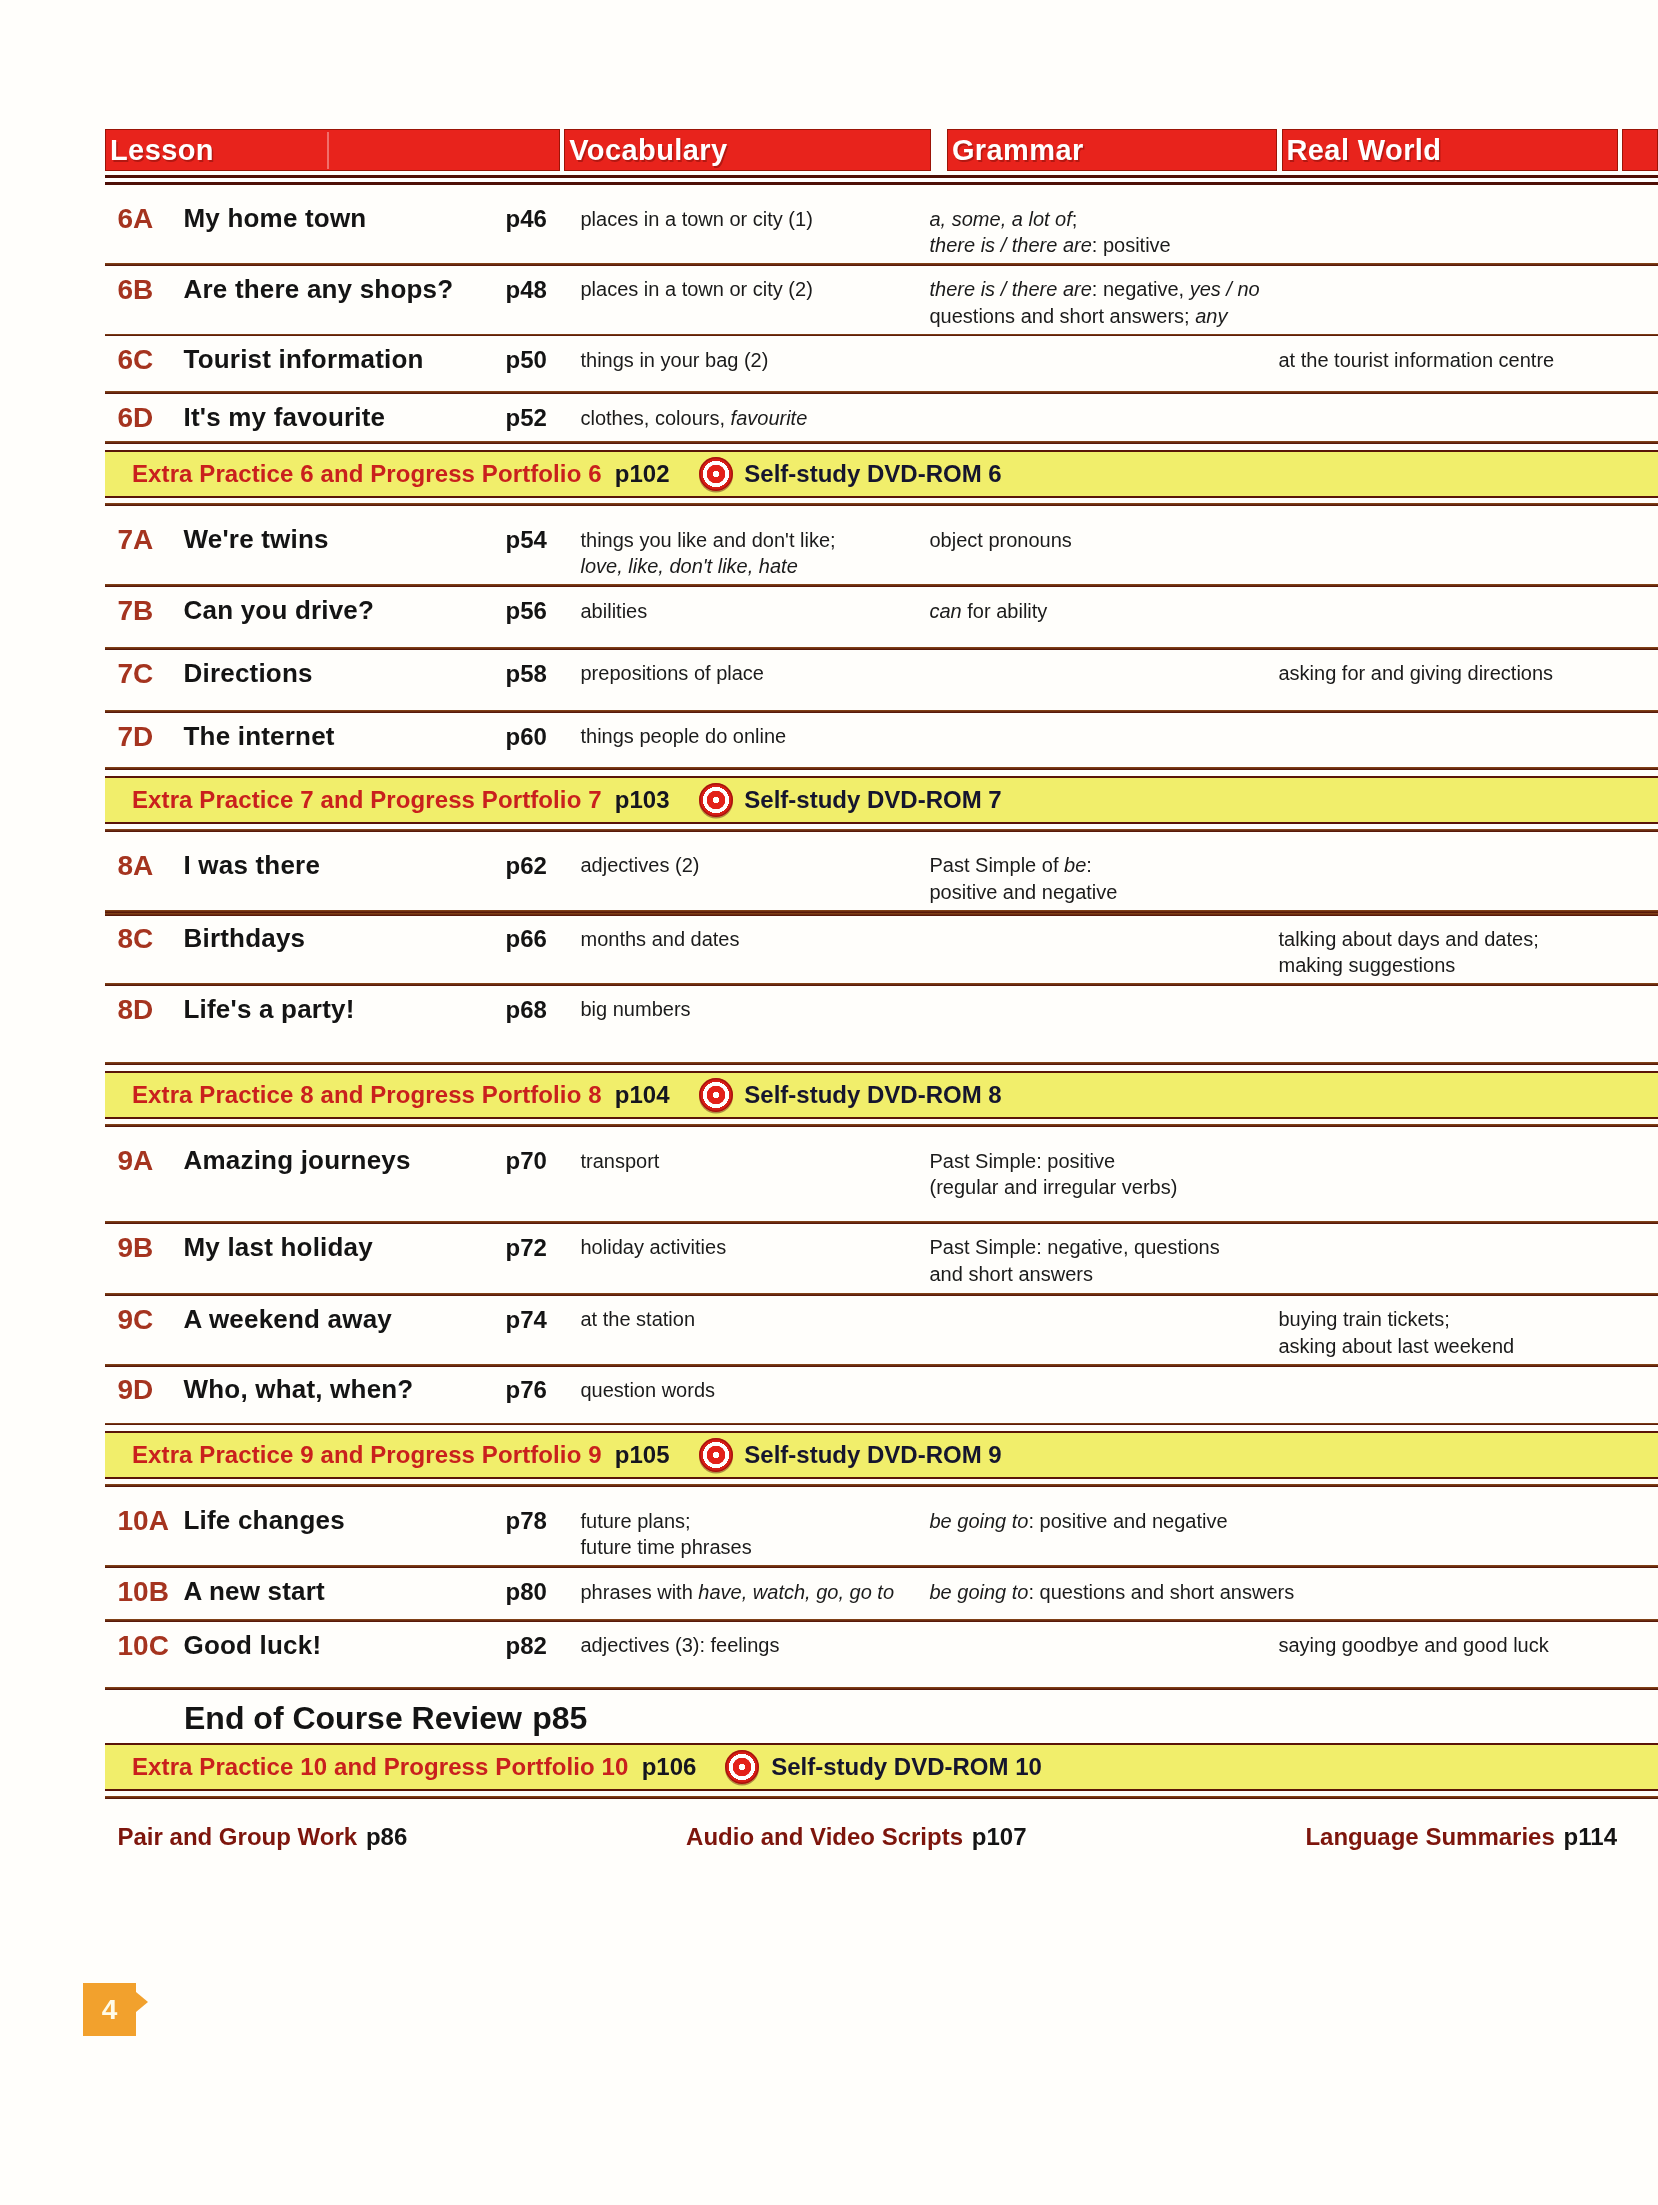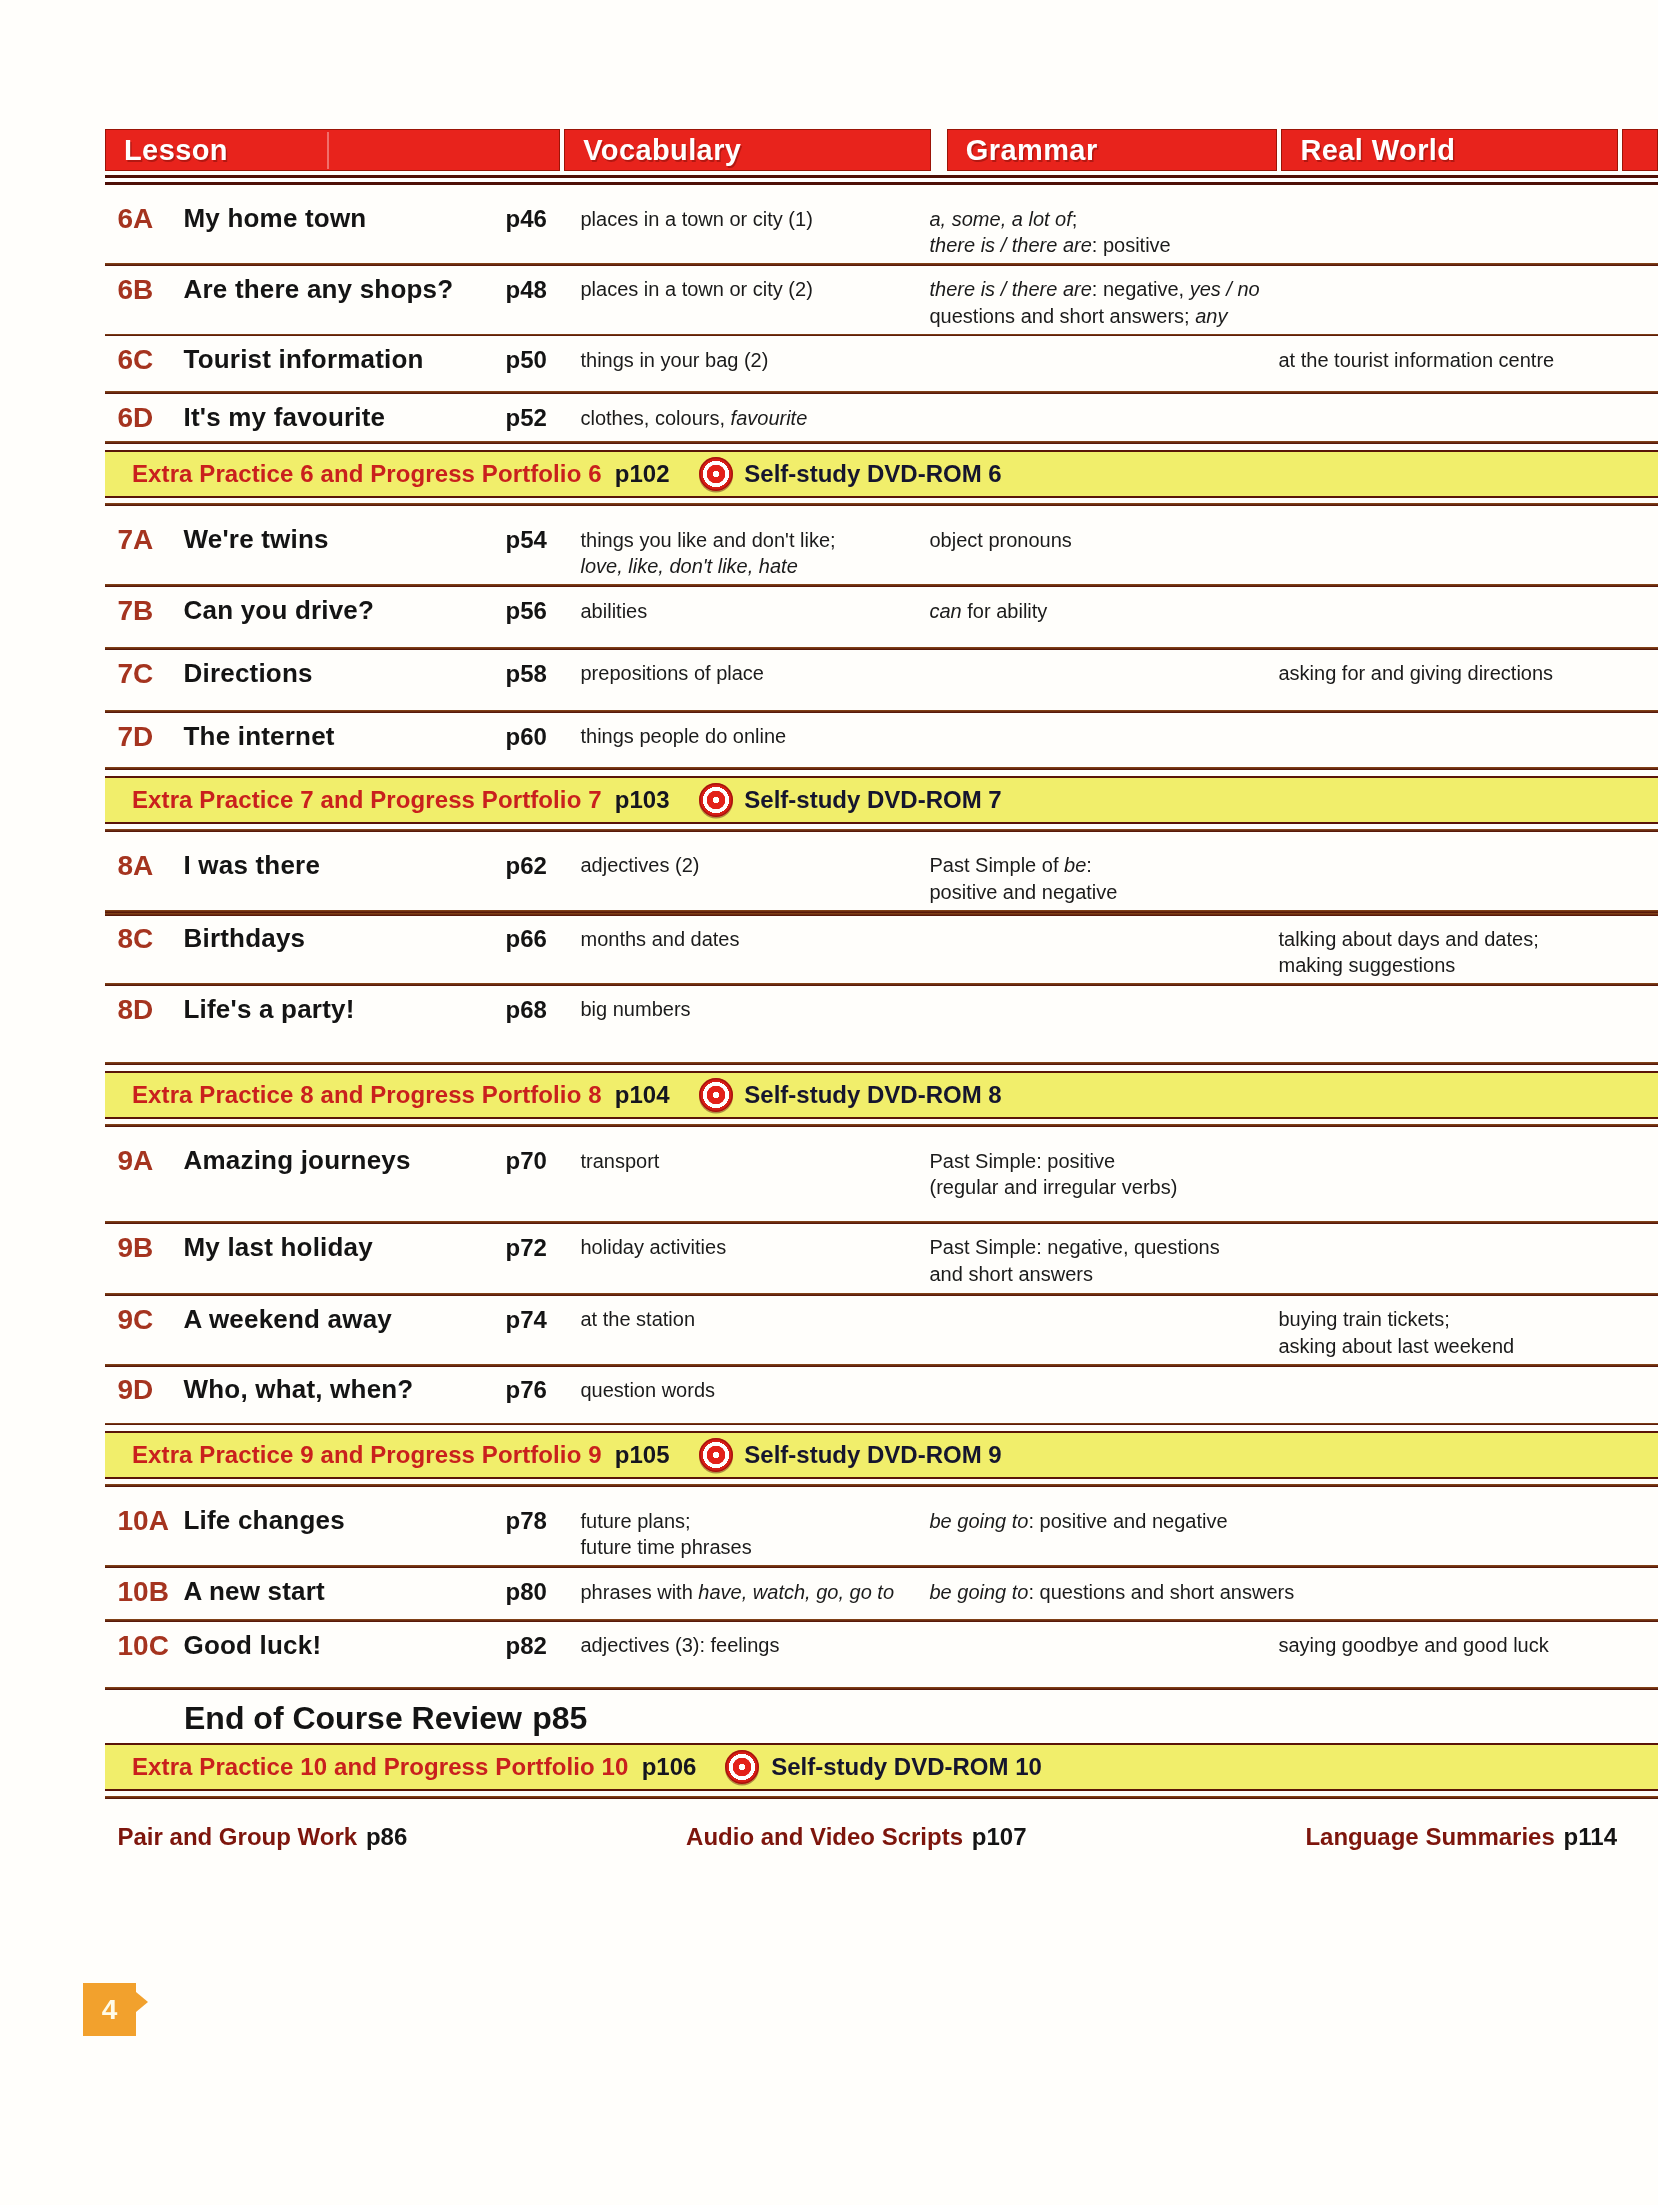--- a/index.html
+++ b/index.html
@@ -3,21 +3,21 @@
 <meta charset="utf-8">
 <style>
   html,body{margin:0;padding:0;background:#ffffff;}
   .page{position:relative;width:1658px;height:2205px;background:#fffefb;overflow:hidden;
         font-family:"Liberation Sans", sans-serif;color:#161616;}
   .toc{position:absolute;left:105px;top:129px;width:1553px;}
 
   
   .header-row{display:flex;height:42px;}
   .hseg{background:#e8231c;border:1.5px solid #9b1407;box-sizing:border-box;
-        display:flex;align-items:center;padding-left:18px;
+        display:flex;align-items:center;padding-left:4px;
         color:#ffffff;font-weight:bold;font-size:29px;letter-spacing:0.4px;
         text-shadow:1.5px 1.5px 0 rgba(80,5,0,.35);}
   .hseg.lesson{width:467px;position:relative;}
   .hseg.lesson::after{content:'';position:absolute;left:221px;top:1.5px;bottom:1.5px;width:1.5px;
         background:rgba(255,255,255,.35);}
   .hgap{width:4.4px;}
   .hseg.vocab{width:376px;}
   .hseg.grammar{width:339px;margin-left:12px;}
   .hseg.real{width:345px;}
   .hseg.sliver{width:37px;padding:0;}

